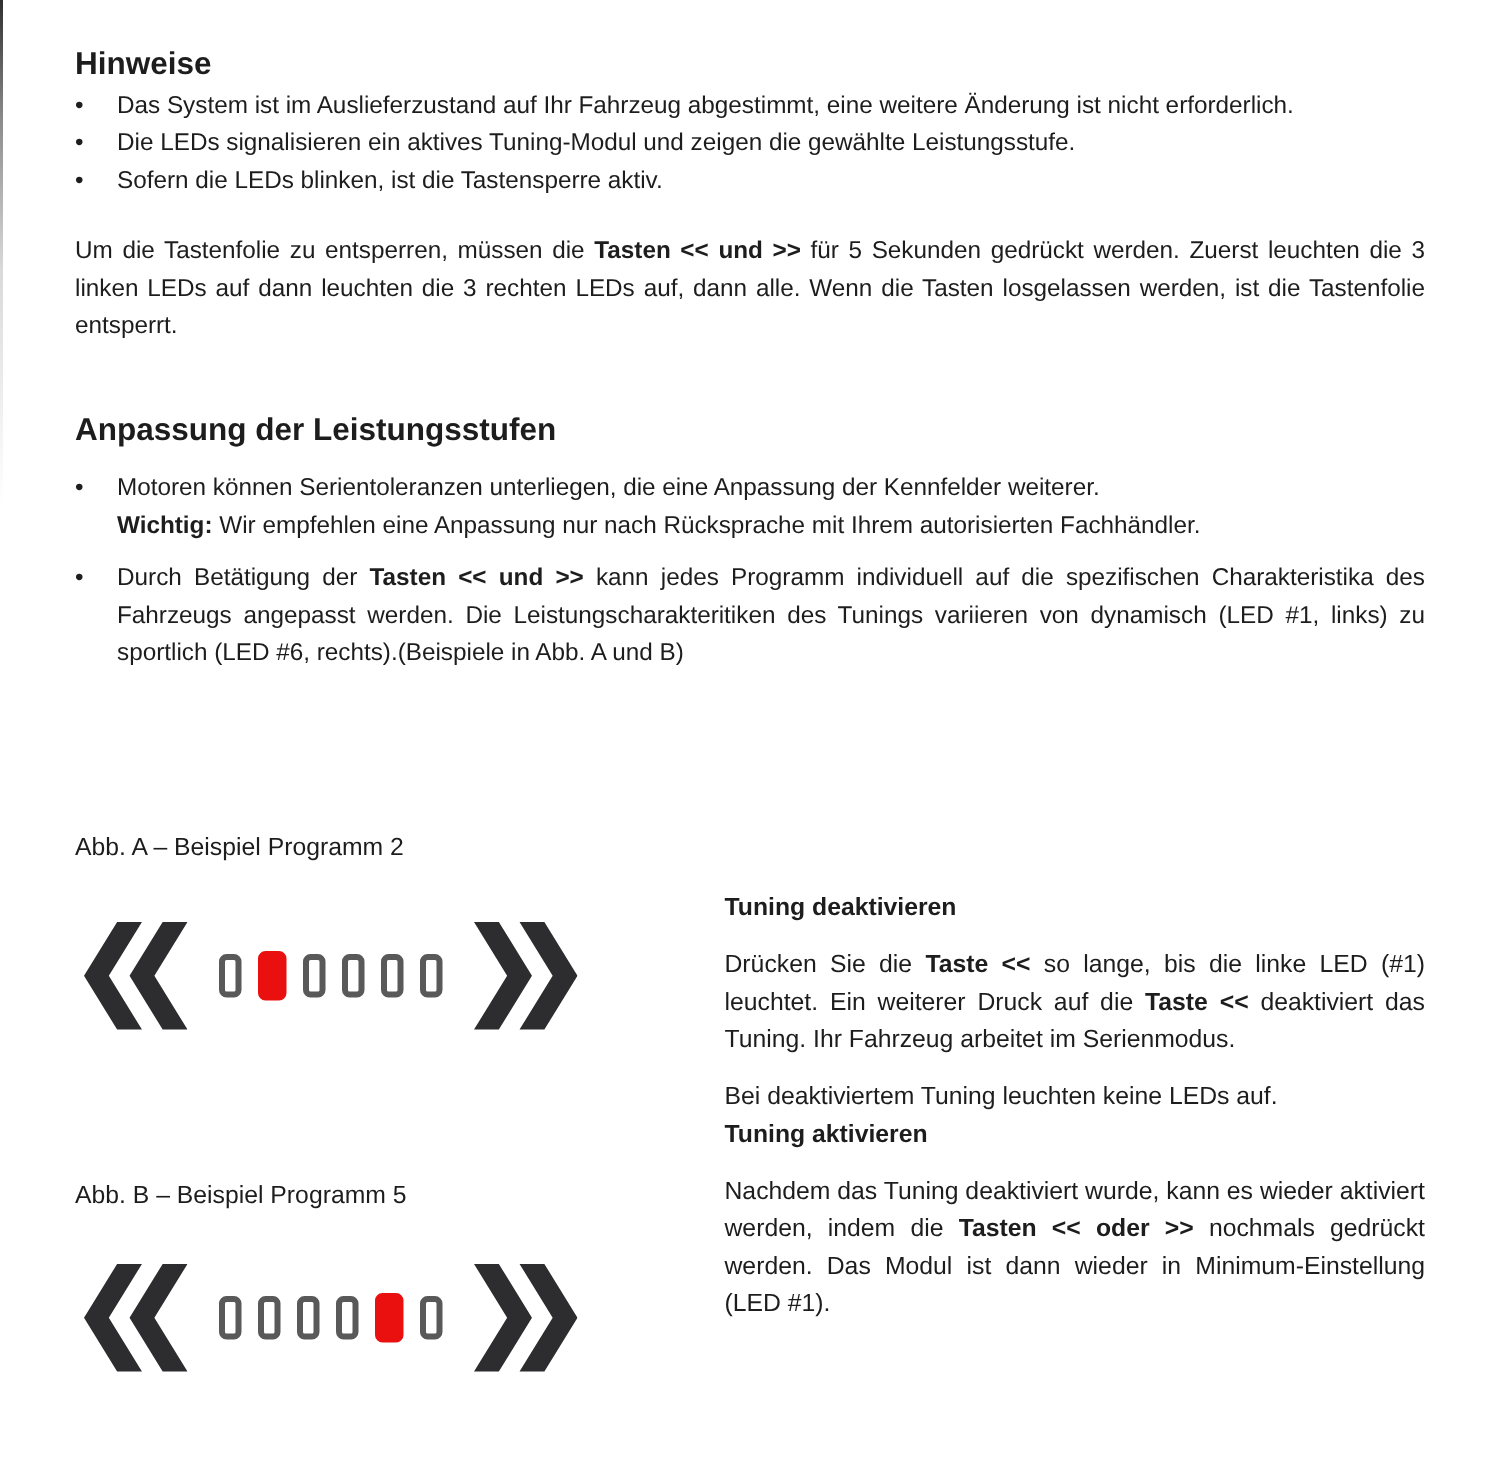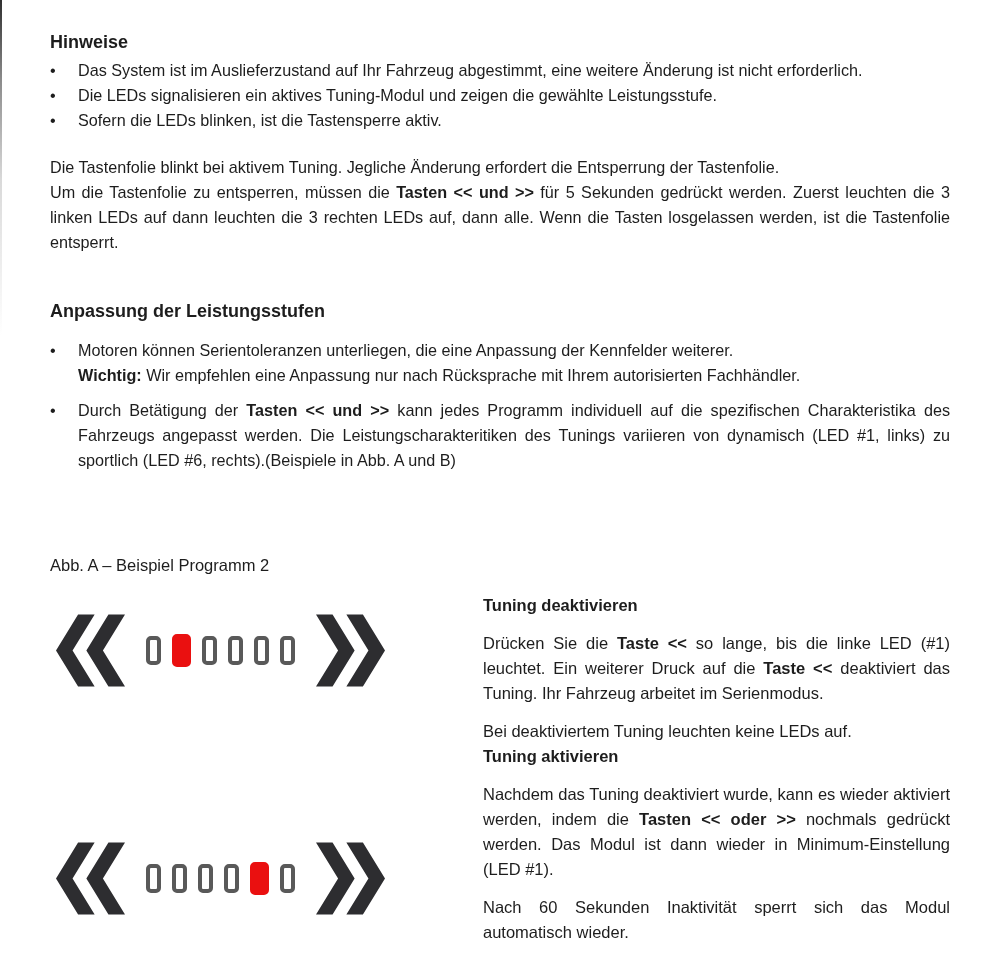--- a/index.html
+++ b/index.html
@@ -6,21 +6,21 @@
   .page {
     position:relative; width:1000px; height:975px; background:#ffffff;
     font-family:"Liberation Sans", sans-serif; color:var(--text,#1d1d1d);
     overflow:hidden;
   }
   .edge-artifact {
     position:absolute; left:0; top:0; width:2px; height:560px;
     background:linear-gradient(#2f2f2f 0%, #8a8a8a 14%, #d9d9d9 32%, rgba(220,220,220,0) 60%);
   }
   .content { position:absolute; left:50px; top:30px; width:900px; font-size:16.2px; line-height:25px; }
-  .h { font-size:18px; font-weight:700; margin:0; }
+  .h { font-size:21px; font-weight:700; margin:0; }
   .bullets { margin-top:3px; }
   .bullet { display:flex; }
   .bullet .marker { width:28px; flex:none; }
   .bullet .btext { flex:1; text-align:justify; }
   .h-entsperren { margin-top:20px; }
   .ent-block { margin-top:22px; }
   .just { text-align:justify; }
   .h-anpassung { margin-top:44px; }
   .anp-b1 { margin-top:14px; }
   .anp-b2 { margin-top:10px; }
@@ -63,21 +63,20 @@
           <span class="marker">•</span>
           <span class="btext">Die LEDs signalisieren ein aktives Tuning-Modul und zeigen die gewählte Leistungsstufe.</span>
         </div>
       <div class="bullet">
           <span class="marker">•</span>
           <span class="btext">Sofern die LEDs blinken, ist die Tastensperre aktiv.</span>
         </div>
     </div>
 
     <div class="ent-block">
-      <div>Die Tastenfolie blinkt bei aktivem Tuning. Jegliche Änderung erfordert die Entsperrung der Tastenfolie.</div>
       <div class="just"><span>Um die Tastenfolie zu entsperren, müssen die </span><b>Tasten &lt;&lt; und &gt;&gt;</b><span> für 5 Sekunden gedrückt werden. Zuerst leuchten die 3 linken LEDs auf dann leuchten die 3 rechten LEDs auf, dann alle. Wenn die Tasten losgelassen werden, ist die Tastenfolie entsperrt.</span></div>
     </div>
 
     <div class="h h-anpassung">Anpassung der Leistungsstufen</div>
     <div class="bullet anp-b1">
         <span class="marker">•</span>
         <span class="btext"><span>Motoren können Serientoleranzen unterliegen, die eine Anpassung der Kennfelder weiterer.</span><br><b>Wichtig:</b><span> Wir empfehlen eine Anpassung nur nach Rücksprache mit Ihrem autorisierten Fachhändler.</span></span>
       </div>
     <div class="bullet anp-b2">
         <span class="marker">•</span>
@@ -101,20 +100,21 @@
           <div class="led"></div>
           <div class="led"></div>
           <div class="led"></div>
         </div>
       <svg class="chev" viewBox="0 0 100 104">
           <path d="M0 0 H24 L56 52 L24 104 H0 L32 52 Z"></path>
           <path d="M44 0 H68 L100 52 L68 104 H44 L76 52 Z"></path>
         </svg>
     </div>
 
+    <div class="fig-caption cap-b">Abb. B – Beispiel Programm 5</div>
     <div class="led-figure fig-b">
       <svg class="chev flip" viewBox="0 0 100 104">
           <path d="M0 0 H24 L56 52 L24 104 H0 L32 52 Z"></path>
           <path d="M44 0 H68 L100 52 L68 104 H44 L76 52 Z"></path>
         </svg>
       <div class="led-row">
           <div class="led"></div>
           <div class="led"></div>
           <div class="led"></div>
           <div class="led"></div>
@@ -127,17 +127,16 @@
         </svg>
     </div>
 
     <div class="right-col">
       <div class="h3">Tuning deaktivieren</div>
       <p><span>Drücken Sie die </span><b>Taste &lt;&lt;</b><span> so lange, bis die linke LED (#1) leuchtet. Ein weiterer Druck auf die </span><b>Taste &lt;&lt;</b><span> deaktiviert das Tuning. Ihr Fahrzeug arbeitet im Serienmodus.</span></p>
       <p>Bei deaktiviertem Tuning leuchten keine LEDs auf.</p>
 
       <div class="h3 h-aktivieren">Tuning aktivieren</div>
       <p><span>Nachdem das Tuning deaktiviert wurde, kann es wieder aktiviert werden, indem die </span><b>Tasten &lt;&lt; oder &gt;&gt;</b><span> nochmals gedrückt werden. Das Modul ist dann wieder in Minimum-Einstellung (LED #1).</span></p>
-      <p>Nach 60 Sekunden Inaktivität sperrt sich das Modul automatisch wieder.</p>
     </div>
 
   </div>
 </div>
 
 </body></html>

